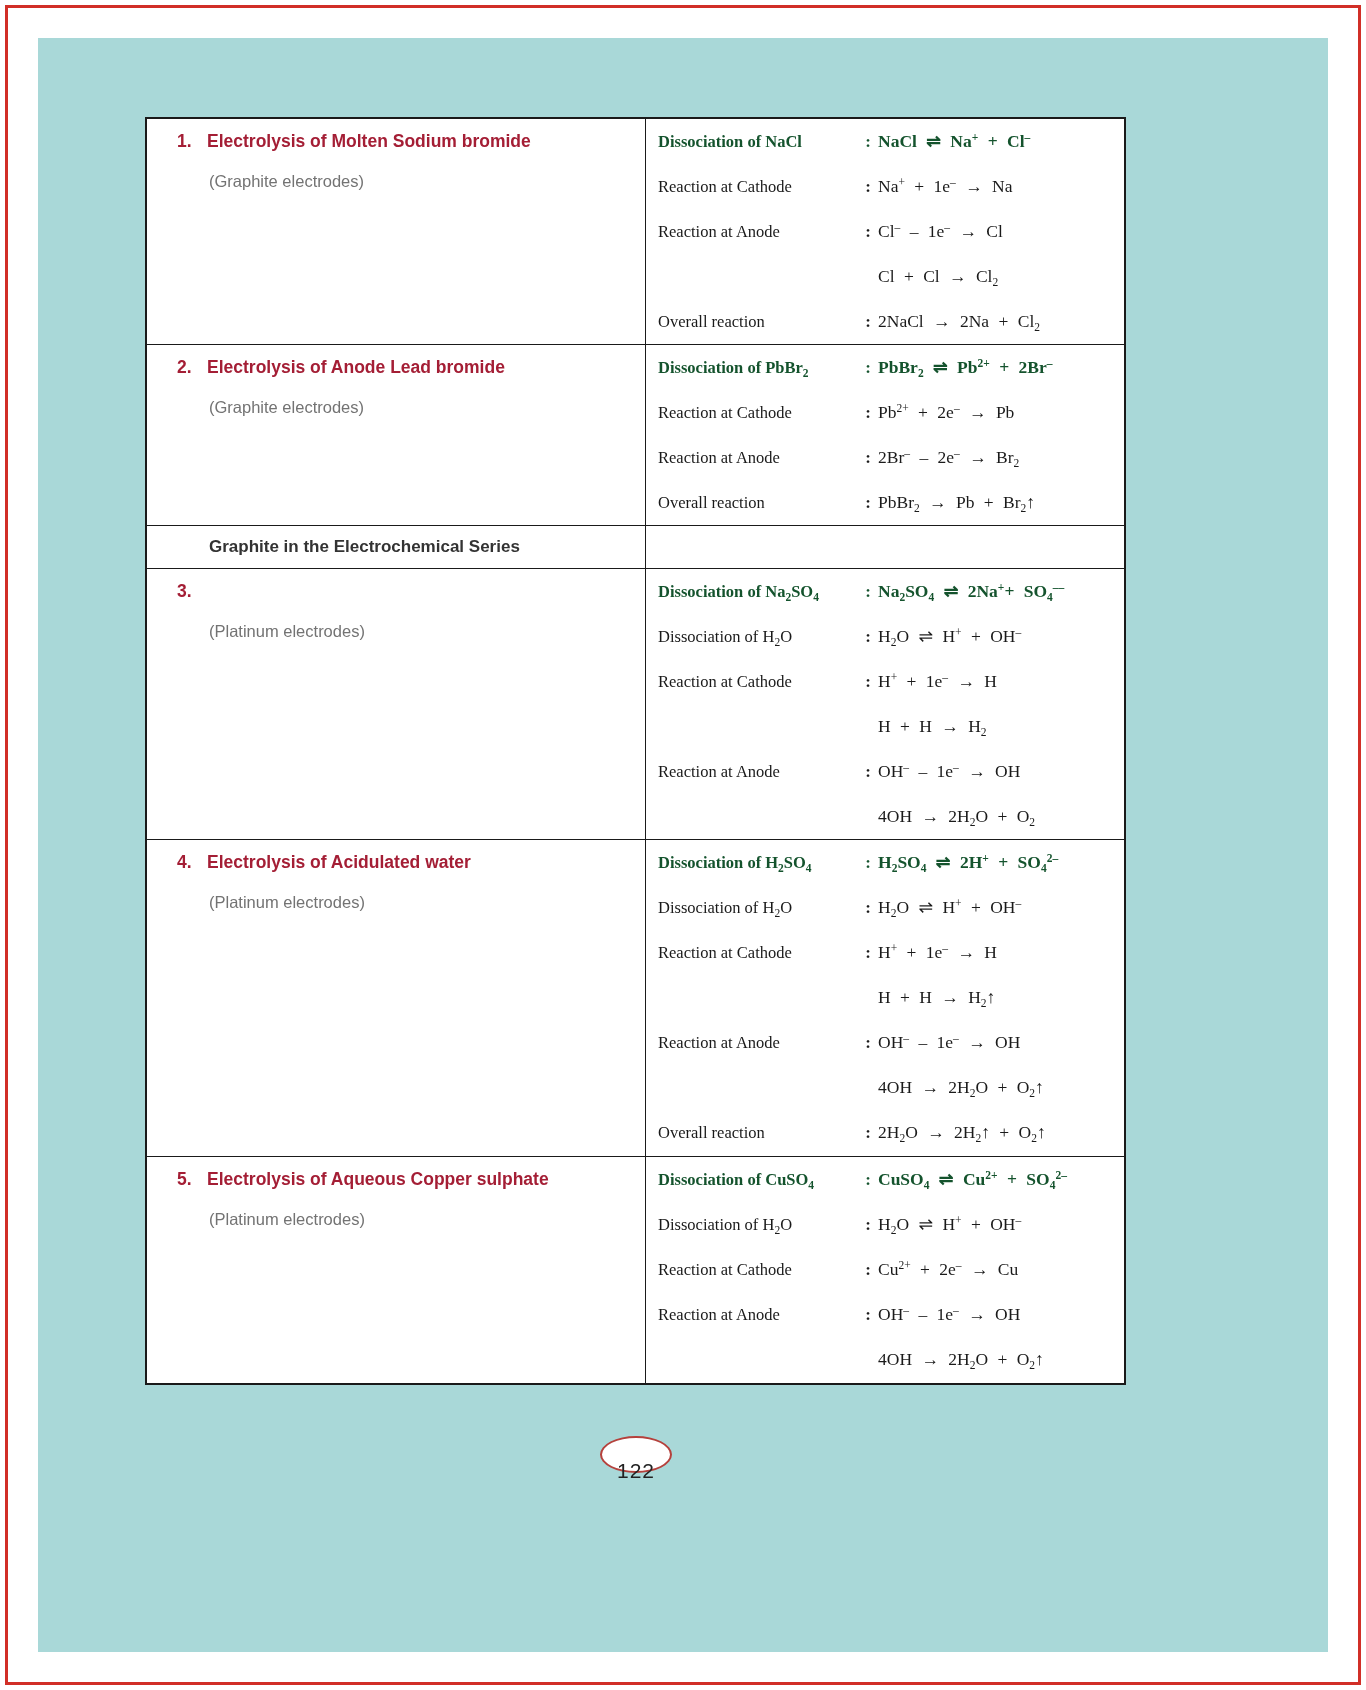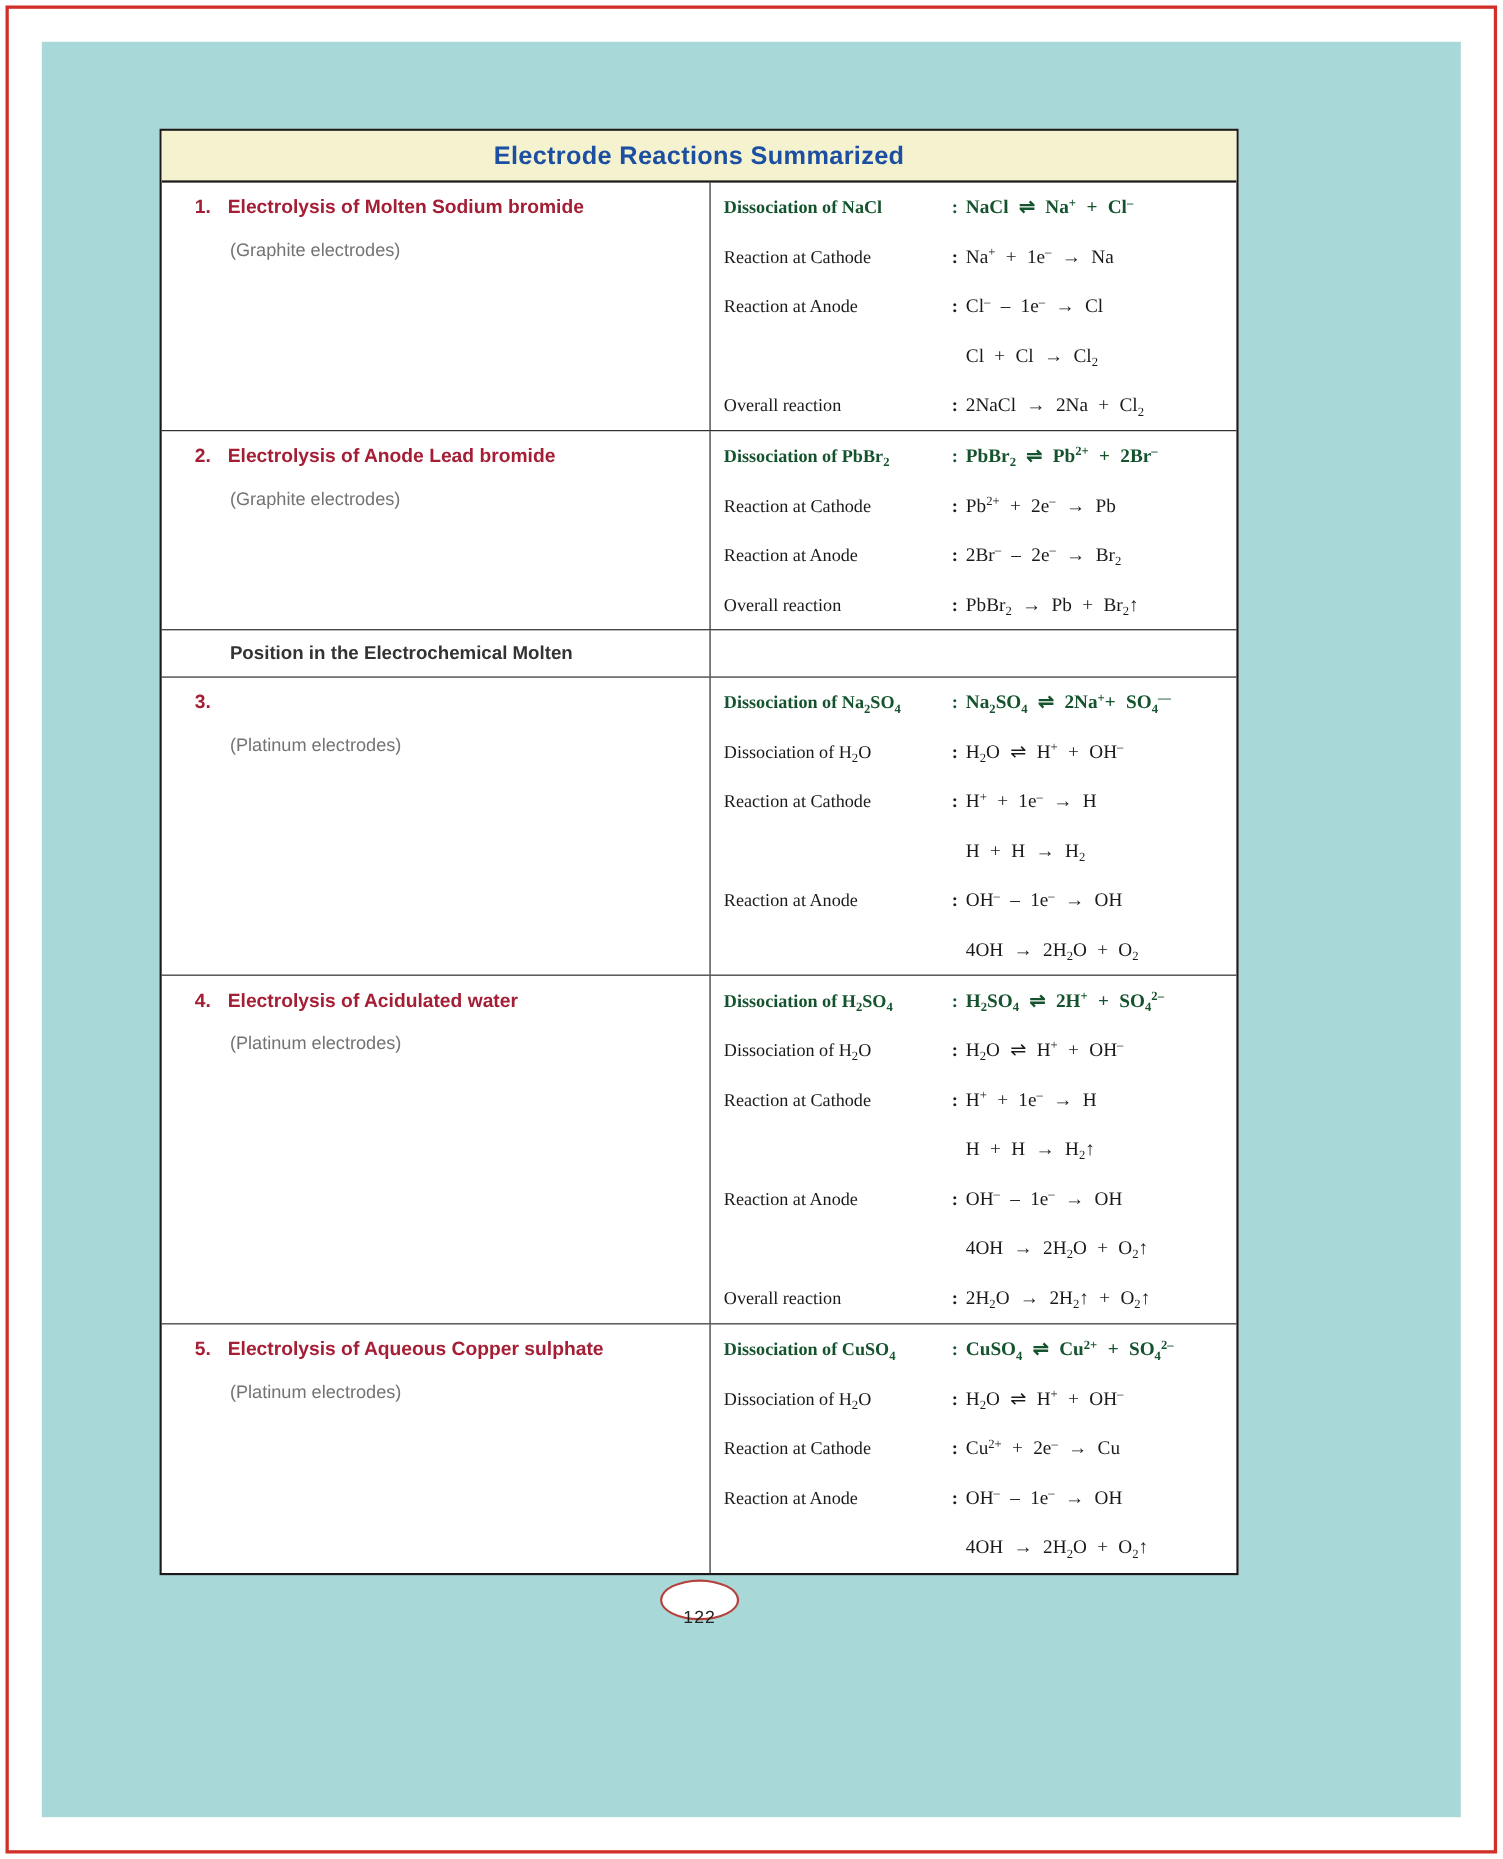--- a/index.html
+++ b/index.html
@@ -26,33 +26,30 @@
   .eq{font-size:17.5px;line-height:45px;word-spacing:5px;white-space:nowrap;}
   .hl .lbl,.hl .colon,.hl .eq{color:#14532d;font-weight:bold;}
   sup{font-size:11.5px;line-height:0;vertical-align:6px;}
   sub{font-size:11.5px;line-height:0;vertical-align:-4px;}
   .sec-s1{min-height:225px;} .sec-s2{min-height:180px;} .sec-pos{min-height:42px;}
   .sec-s3{min-height:270px;} .sec-s4{min-height:316px;} .sec-s5{min-height:226px;}
   .pos-text{margin-left:32px;font-weight:bold;color:#333;font-size:17px;line-height:42px;}
   .page-badge{position:absolute;left:600px;top:1436px;width:68px;height:33px;
         border:2px solid #b5413c;border-radius:50%;background:#ffffff;
         display:flex;align-items:center;justify-content:center;}
-  .page-num{font-size:16px;color:#222;letter-spacing:1px;margin-top:32px;}
+  .page-num{font-size:21px;color:#222;letter-spacing:1px;margin-top:32px;}
 </style>
 </head>
 <body>
 
 <div class="page">
   <div class="red-frame"></div>
   <div class="teal-panel"></div>
 
   <div class="summary-table">
-    <div class="tbl-header">
-      <span class="tbl-title">Electrode Reactions Summarized</span>
-    </div>
 
     <div class="sec sec-s1">
       <div class="left">
         <div class="sec-title">
           <span class="sec-num">1.</span>
           <span>Electrolysis of Molten Sodium bromide</span>
         </div>
         <div class="sec-sub">(Graphite electrodes)</div>
       </div>
       <div class="right">
@@ -123,21 +120,21 @@
           <div class="colon">:</div>
           <div>
               <div class="eq">PbBr<sub>2</sub> → Pb + Br<sub>2</sub>↑</div>
             </div>
         </div>
       </div>
     </div>
 
     <div class="sec sec-pos">
       <div class="left">
-        <div class="pos-text">Position in the Electrochemical Molten</div>
+        <div class="pos-text">Graphite in the Electrochemical Series</div>
       </div>
       <div class="right"></div>
     </div>
 
     <div class="sec sec-s3">
       <div class="left">
         <div class="sec-title">
           <span class="sec-num">3.</span>
         </div>
         <div class="sec-sub">(Platinum electrodes)</div>

